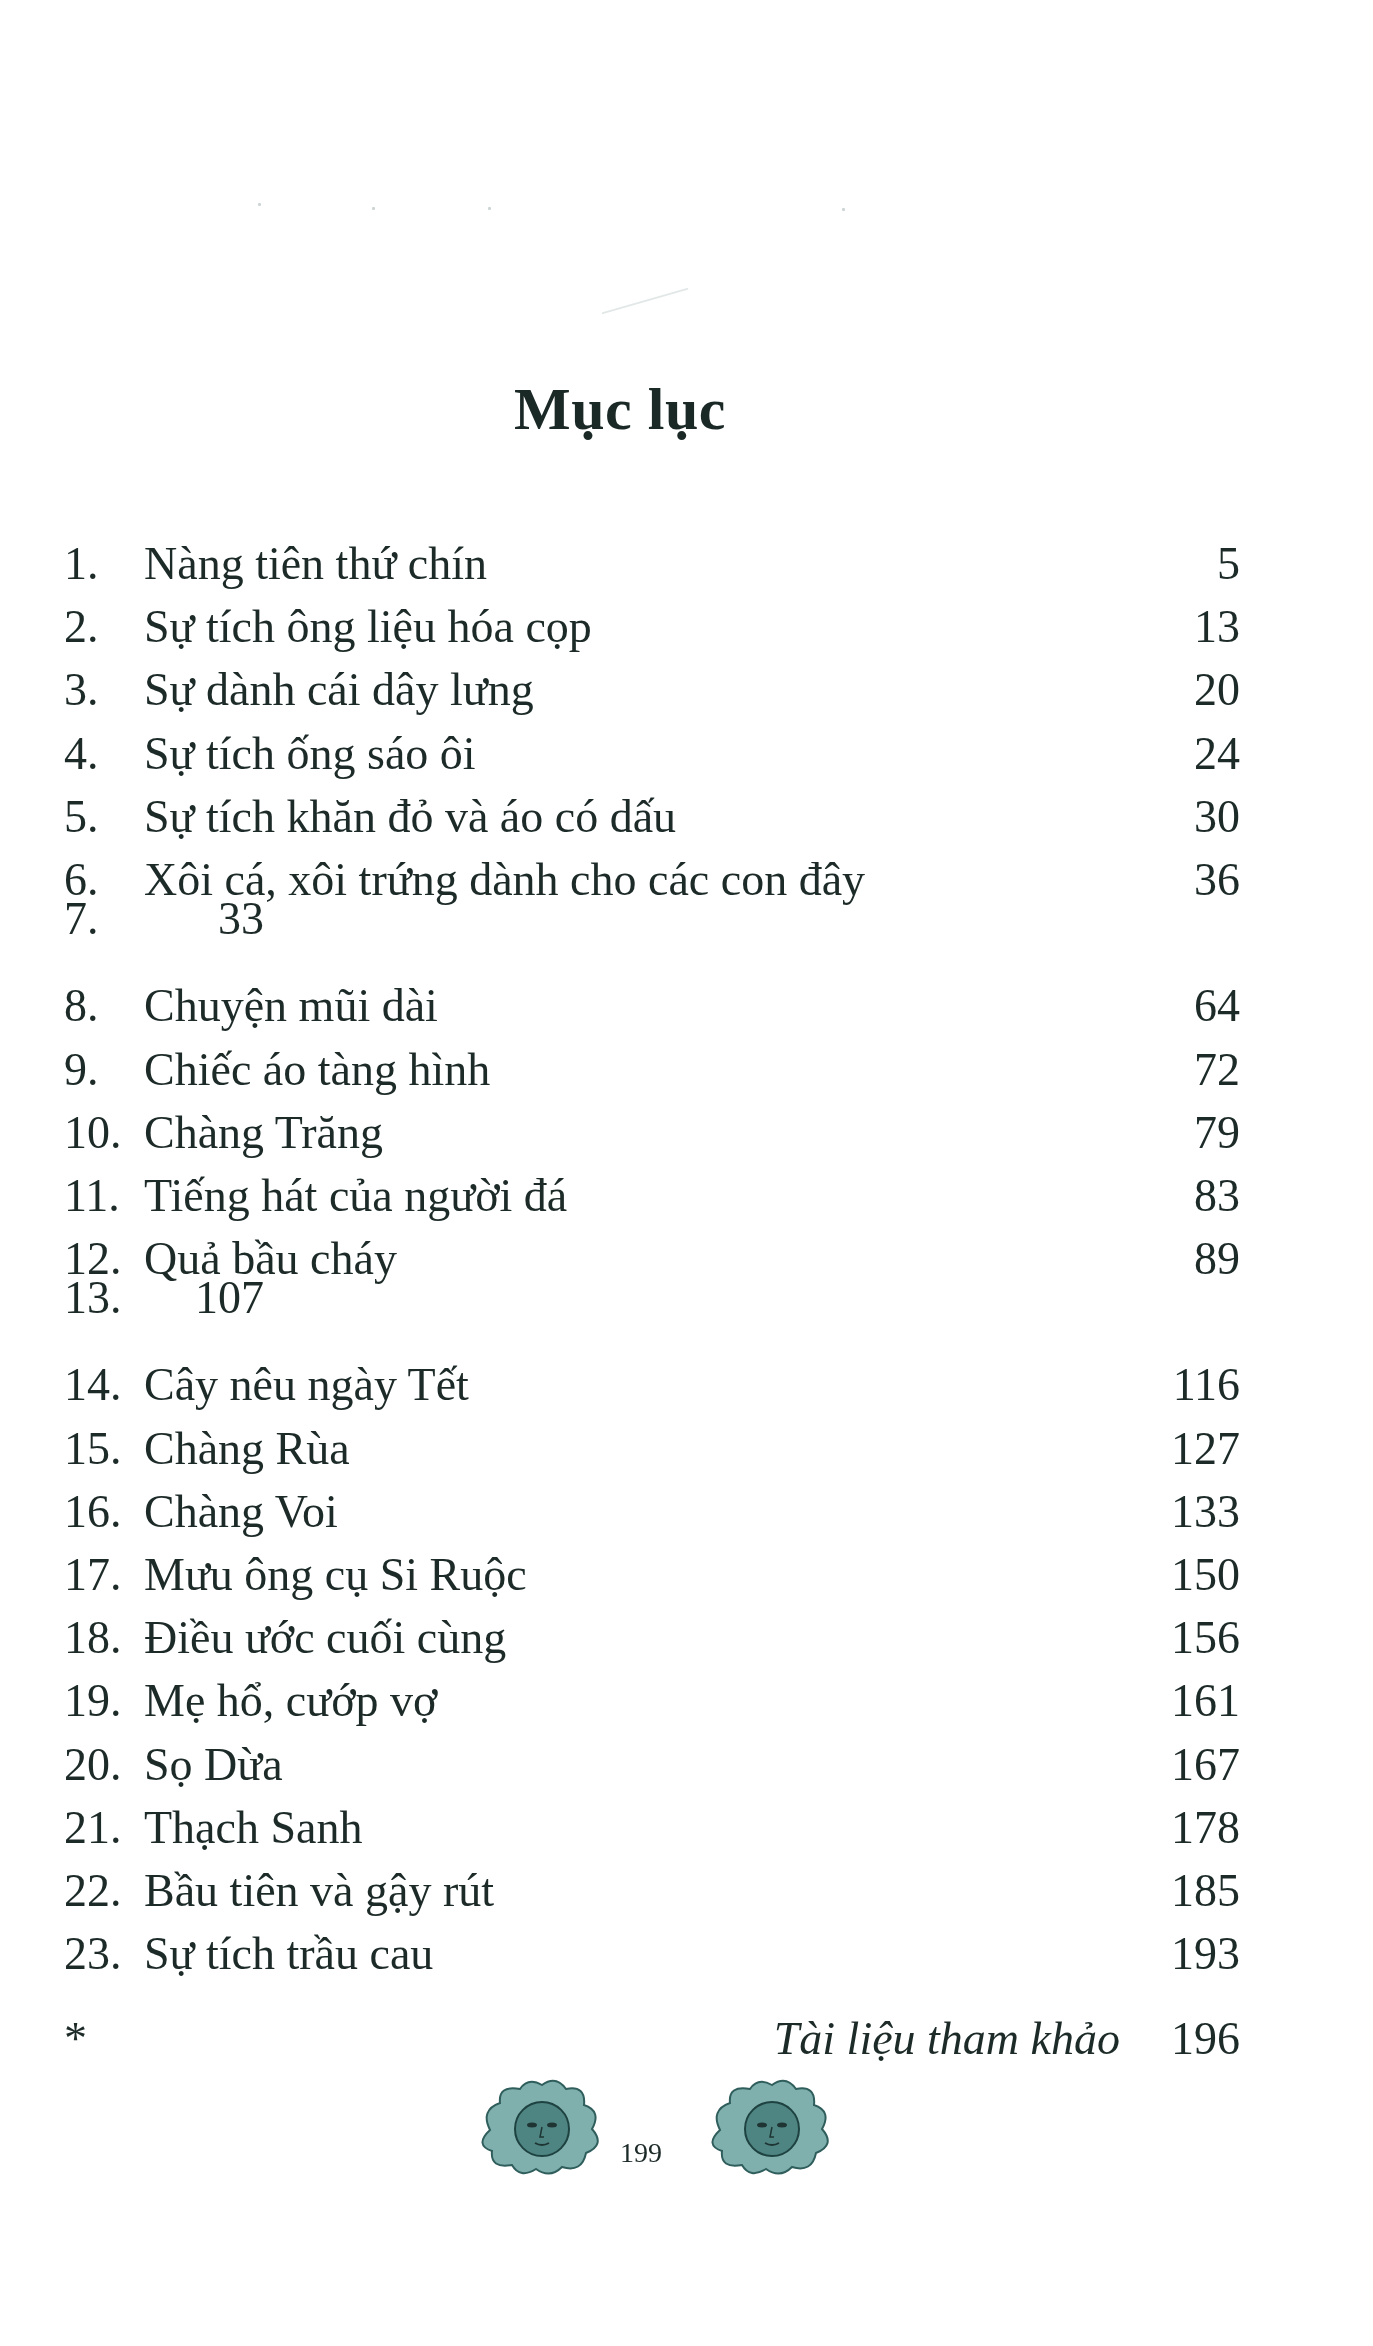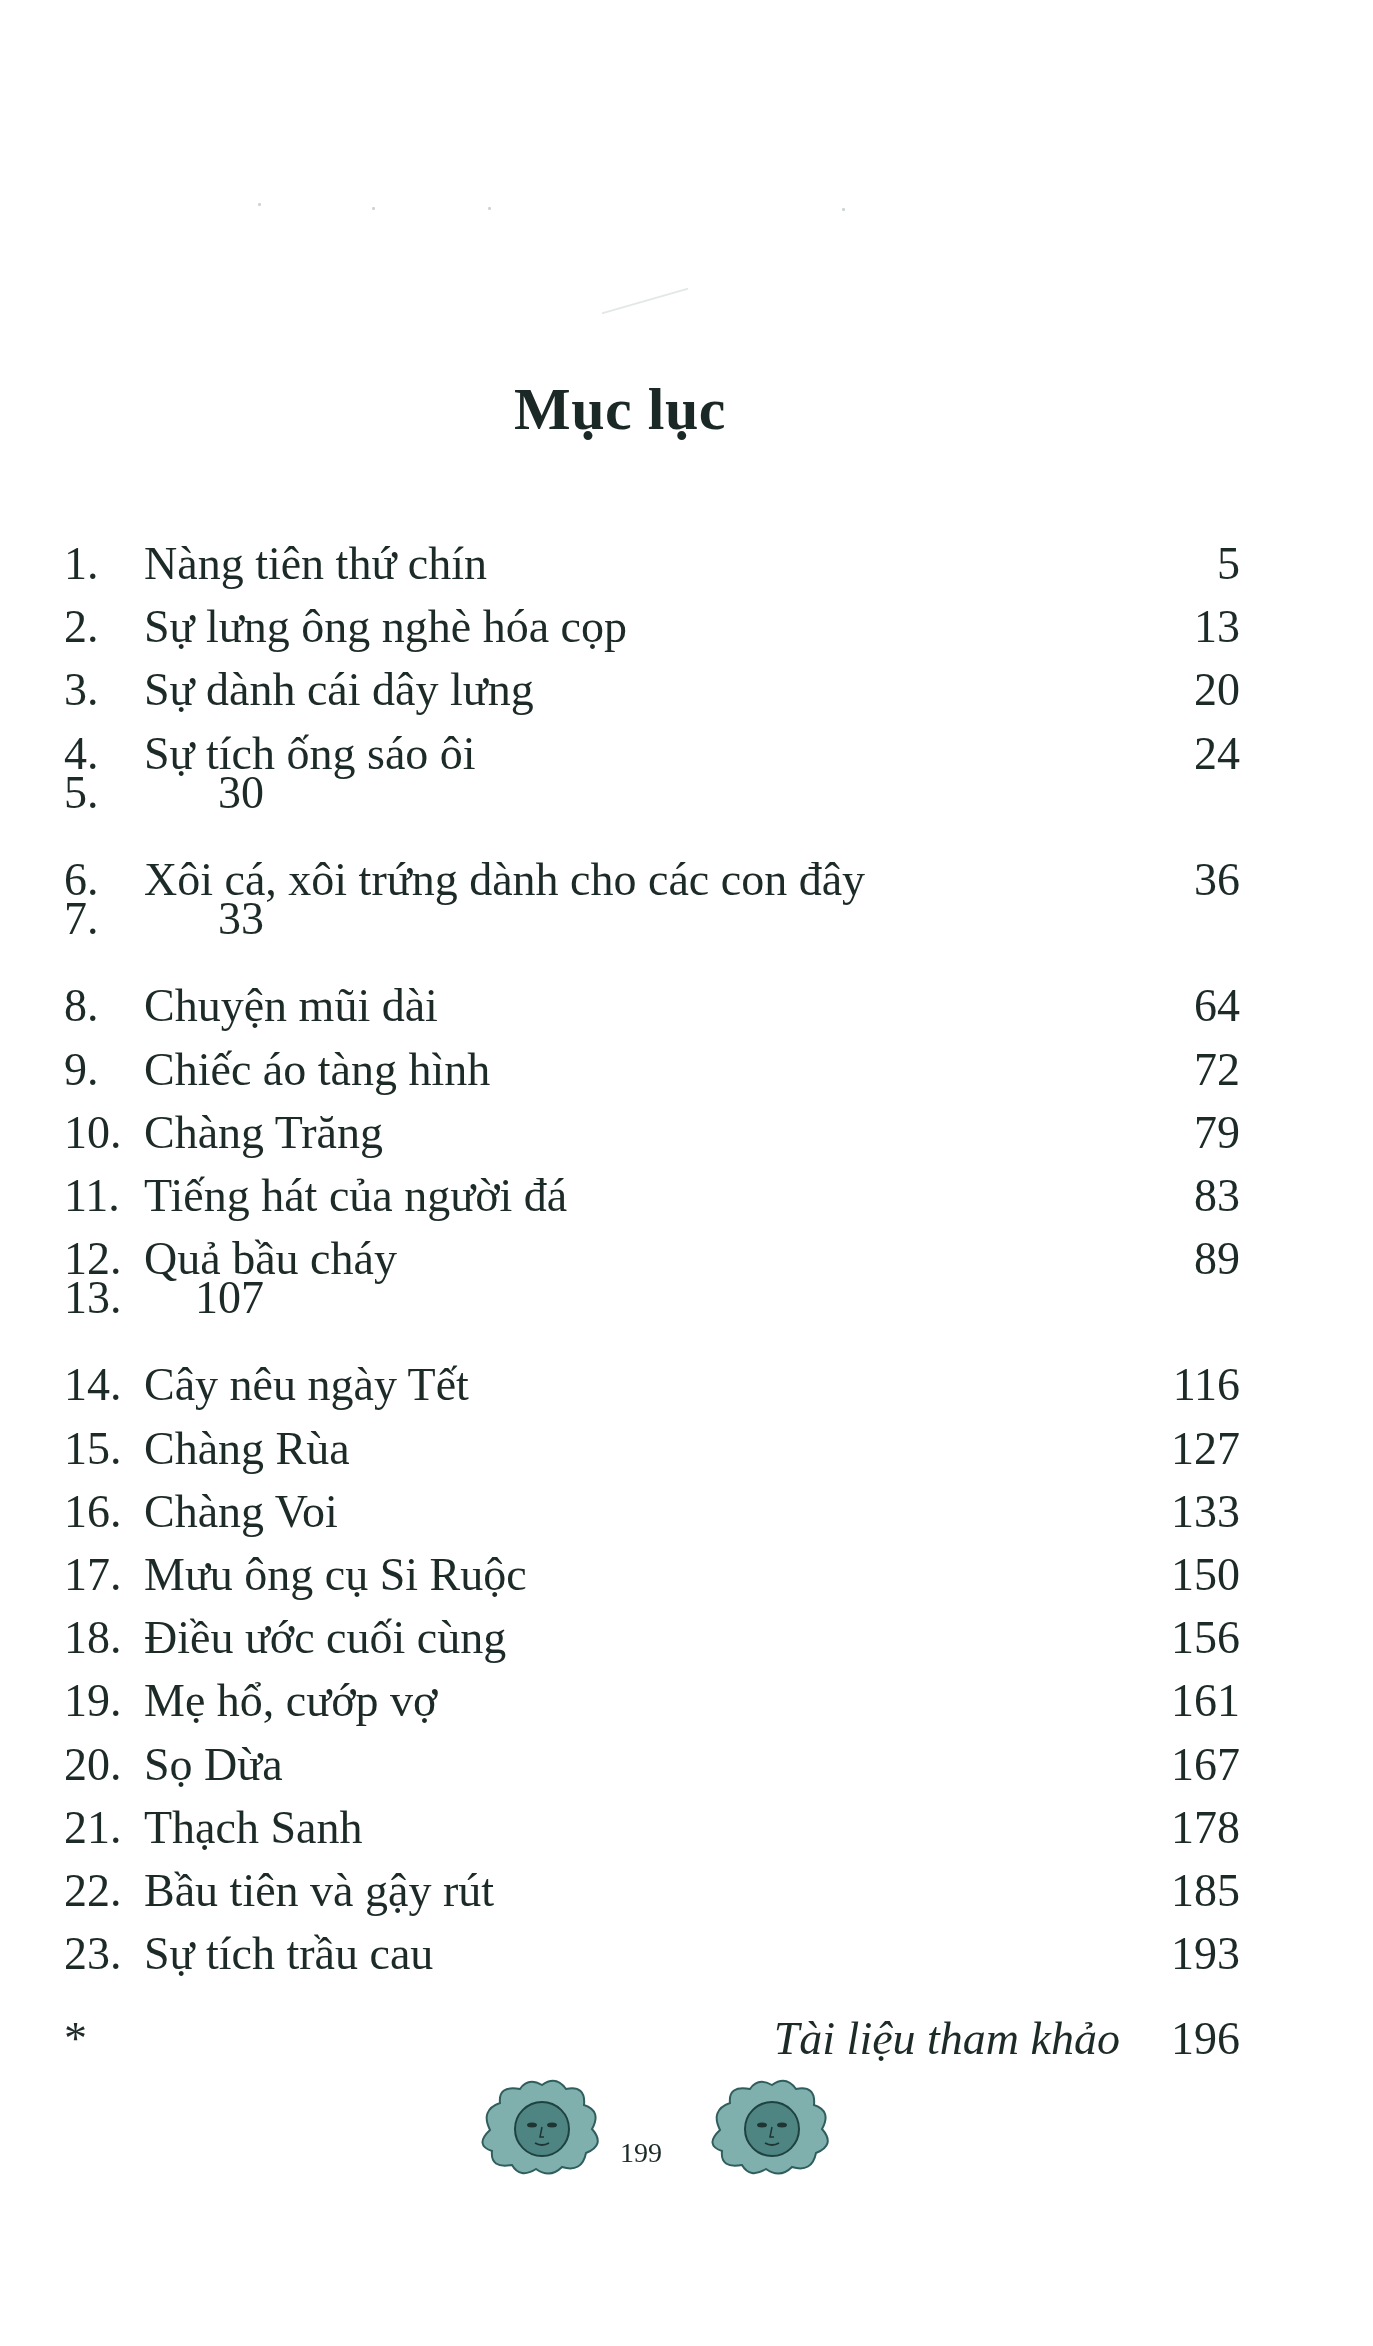--- a/index.html
+++ b/index.html
@@ -112,35 +112,36 @@
   <h1 class="title">Mục lục</h1>
 
   <div class="toc">
     <div class="toc-row">
       <span class="toc-num">1.</span>
       <span class="toc-title">Nàng tiên thứ chín</span>
       <span class="toc-page">5</span>
     </div>
     <div class="toc-row">
       <span class="toc-num">2.</span>
-      <span class="toc-title">Sự lưng ông nghè hóa cọp</span>
+      <span class="toc-title">Sự tích ông liệu hóa cọp</span>
       <span class="toc-page">13</span>
     </div>
     <div class="toc-row">
       <span class="toc-num">3.</span>
       <span class="toc-title">Sự dành cái dây lưng</span>
       <span class="toc-page">20</span>
     </div>
     <div class="toc-row">
       <span class="toc-num">4.</span>
       <span class="toc-title">Sự tích ống sáo ôi</span>
       <span class="toc-page">24</span>
     </div>
     <div class="toc-row">
       <span class="toc-num">5.</span>
+      <span class="toc-title">Sự tích khăn đỏ và áo có dấu</span>
       <span class="toc-page">30</span>
     </div>
     <div class="toc-row">
       <span class="toc-num">6.</span>
       <span class="toc-title">Xôi cá, xôi trứng dành cho các con đây</span>
       <span class="toc-page">36</span>
     </div>
     <div class="toc-row">
       <span class="toc-num">7.</span>
       <span class="toc-page">33</span>

